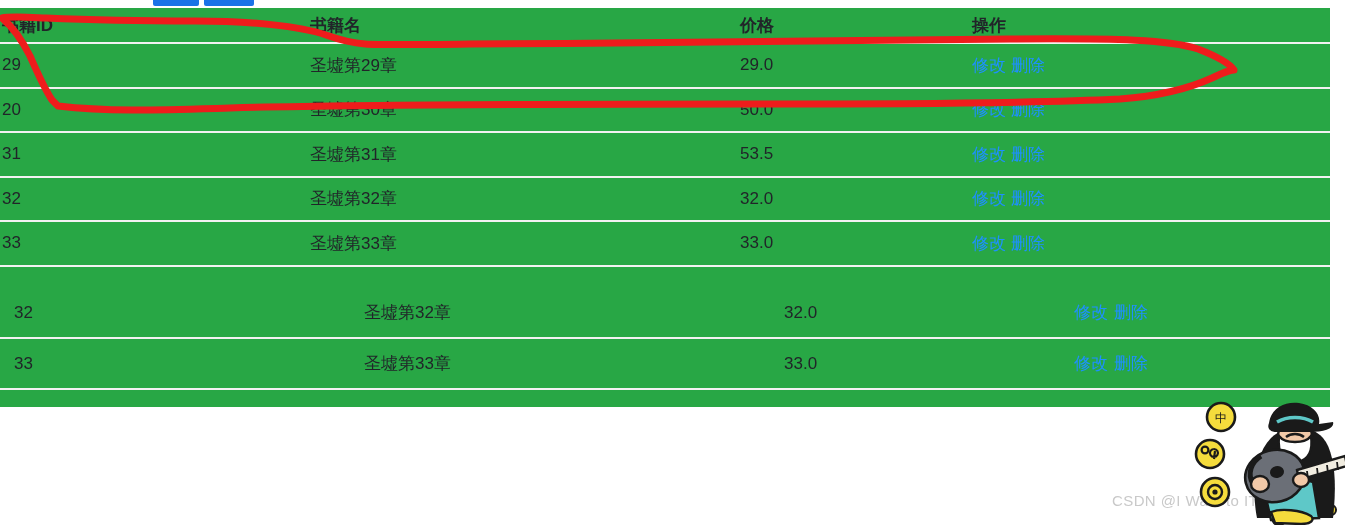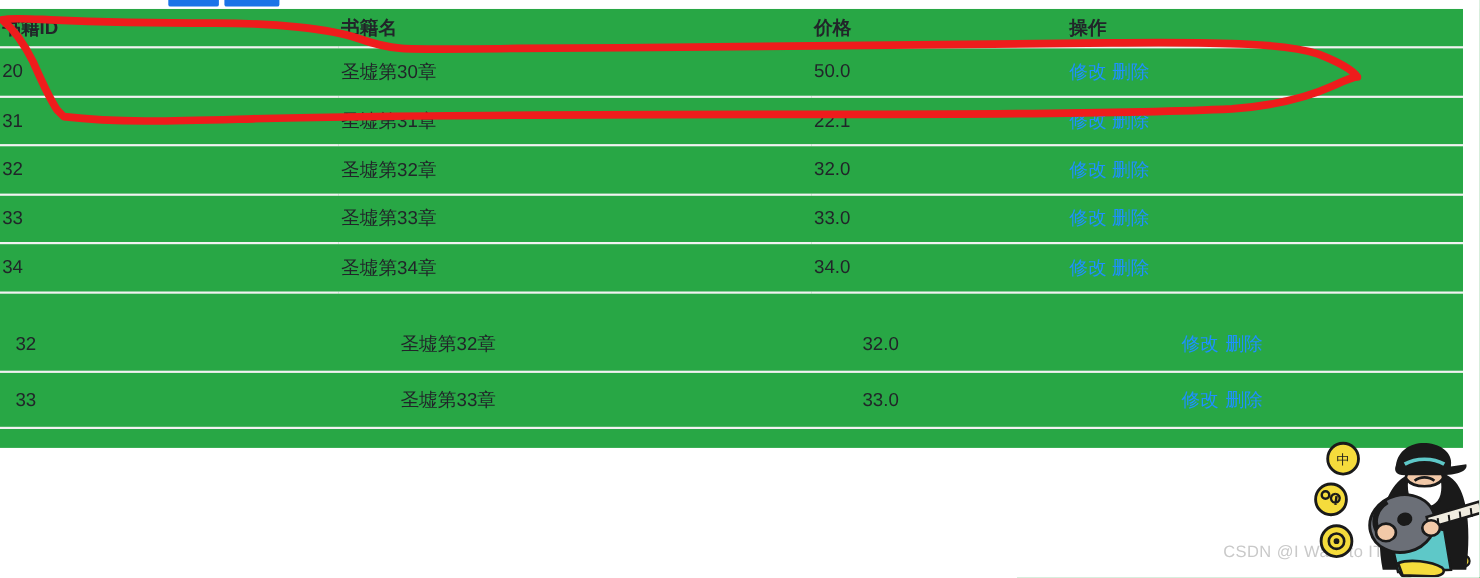--- a/index.html
+++ b/index.html
@@ -173,47 +173,47 @@
       <thead>
         <tr>
           <th>书籍ID</th>
           <th>书籍名</th>
           <th>价格</th>
           <th>操作</th>
         </tr>
       </thead>
       <tbody>
         <tr>
+          <td>29</td>
+          <td>圣墟第29章</td>
+          <td>29.0</td>
+          <td class="act"><span class="lnk">修改</span><span class="sep"></span><span class="lnk">删除</span></td>
+        </tr>
+        <tr>
           <td>20</td>
           <td>圣墟第30章</td>
           <td>50.0</td>
           <td class="act"><span class="lnk">修改</span><span class="sep"></span><span class="lnk">删除</span></td>
         </tr>
         <tr>
           <td>31</td>
           <td>圣墟第31章</td>
-          <td>22.1</td>
+          <td>53.5</td>
           <td class="act"><span class="lnk">修改</span><span class="sep"></span><span class="lnk">删除</span></td>
         </tr>
         <tr>
           <td>32</td>
           <td>圣墟第32章</td>
           <td>32.0</td>
           <td class="act"><span class="lnk">修改</span><span class="sep"></span><span class="lnk">删除</span></td>
         </tr>
         <tr>
           <td>33</td>
           <td>圣墟第33章</td>
           <td>33.0</td>
-          <td class="act"><span class="lnk">修改</span><span class="sep"></span><span class="lnk">删除</span></td>
-        </tr>
-        <tr>
-          <td>34</td>
-          <td>圣墟第34章</td>
-          <td>34.0</td>
           <td class="act"><span class="lnk">修改</span><span class="sep"></span><span class="lnk">删除</span></td>
         </tr>
       </tbody>
     </table>
   </div>
 
   <div class="overlap-layer">
     <table class="otable">
       <colgroup>
         <col class="c-id">

